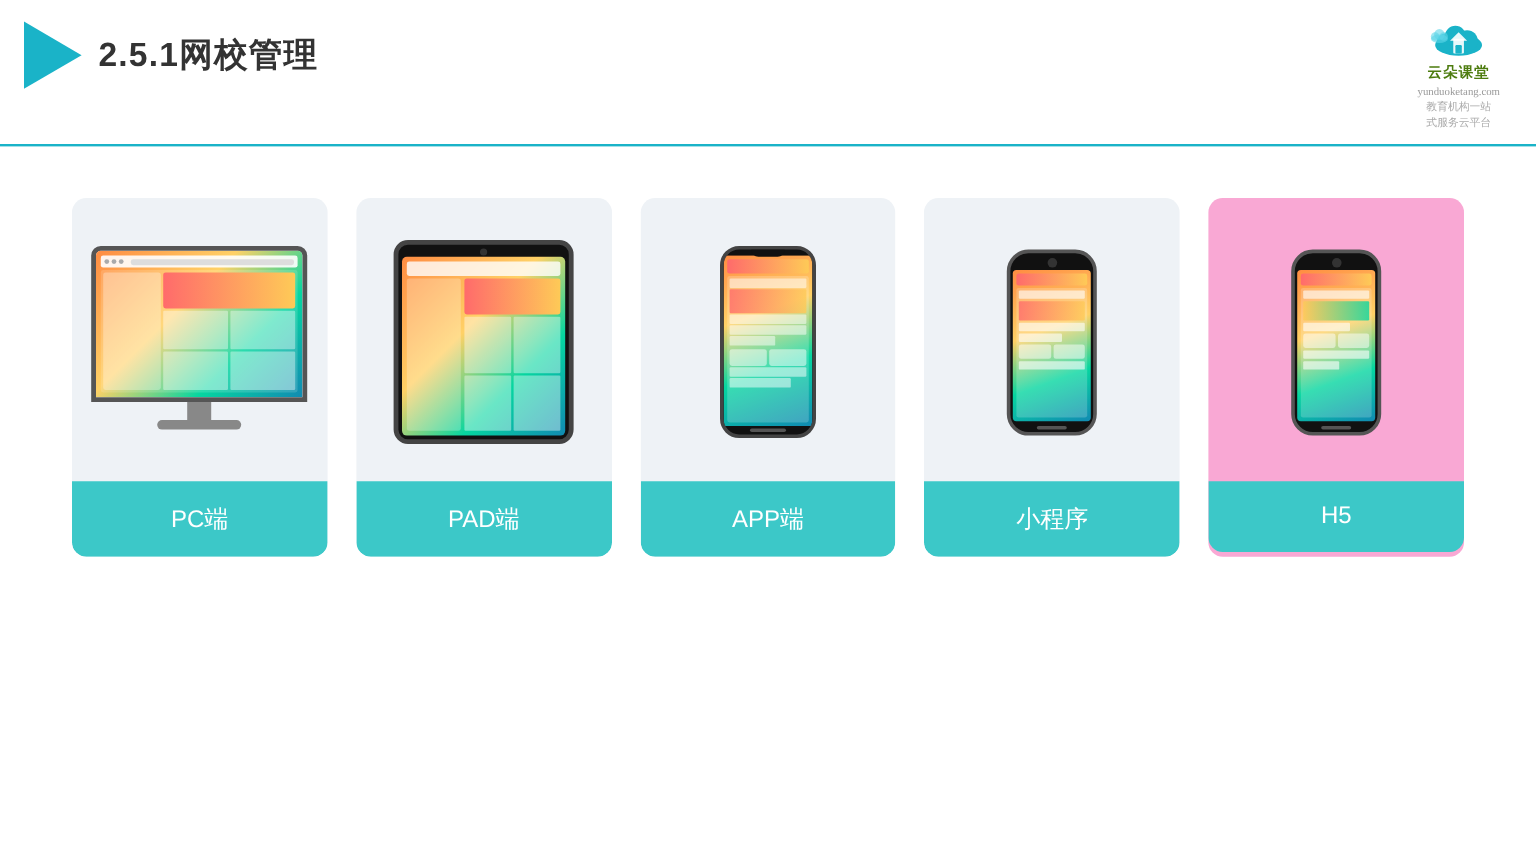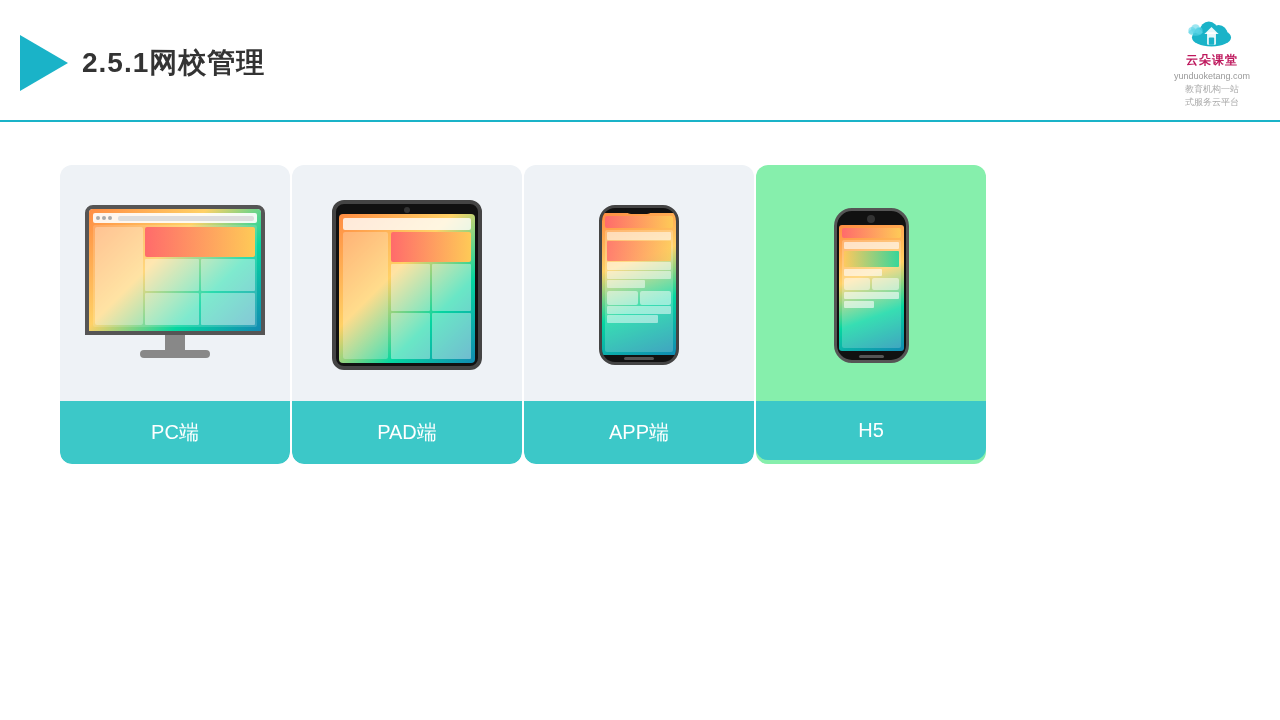--- a/index.html
+++ b/index.html
@@ -8,21 +8,21 @@
       height: 720px;
       background: #fff;
       font-family: 'Microsoft YaHei', 'PingFang SC', sans-serif;
       overflow: hidden;
       position: relative;
     }
 
     
     .header {
       display: flex;
-      align-items: center;
+      align-items: flex-start;
       justify-content: space-between;
       padding: 18px 30px 12px 20px;
       border-bottom: 2px solid #1ab3c8;
     }
     .header-left {
       display: flex;
       align-items: center;
       gap: 14px;
     }
     .logo-triangle {
@@ -52,21 +52,21 @@
     .description {
       font-size: 17px;
       color: #333;
       line-height: 2;
       margin-bottom: 30px;
     }
 
     
     .cards-container {
       display: flex;
-      gap: 2px;
+      gap: 24px;
       justify-content: flex-start;
       padding: 15px 10px;
     }
 
     .device-card {
       background: #f0f4f8;
       border-radius: 12px;
       flex: 1;
       display: flex;
       flex-direction: column;
@@ -390,22 +390,22 @@
 
       <rect x="25" y="16" width="10" height="14" rx="1" fill="white" opacity="0.9"></rect>
       <polygon points="22,18 30,10 38,18" fill="white" opacity="0.9"></polygon>
       <rect x="27" y="22" width="6" height="8" rx="1" fill="#1ab3c8"></rect>
 
       <circle cx="12" cy="12" r="5" fill="#5dd6e8" opacity="0.6"></circle>
       <circle cx="8" cy="14" r="4" fill="#5dd6e8" opacity="0.6"></circle>
       <circle cx="16" cy="14" r="4" fill="#5dd6e8" opacity="0.6"></circle>
       <ellipse cx="12" cy="16" rx="8" ry="4" fill="#5dd6e8" opacity="0.6"></ellipse>
     </svg>
-    <div style="font-size:12px;color:#be185d;font-weight:bold;letter-spacing:1px;">云朵课堂</div>
-    <div style="font-size:9px;color:#999;">yunduoketang.com</div>
+    <div style="font-size:12px;color:#4d7c0f;font-weight:bold;letter-spacing:1px;">云朵课堂</div>
+    <div style="font-size:9px;color:#999;font-family:Liberation Serif, serif;">yunduoketang.com</div>
     <div style="font-size:9px;color:#aaa;text-align:right;line-height:1.4;">教育机构一站<br>式服务云平台</div>
   </div>
 </div>
 
 <div class="main-content">
 
   <div class="cards-container">
 
     <div class="device-card" style="background:#eef2f6;">
       <div class="device-image-area">
@@ -482,22 +482,45 @@
               <div class="phone-screen-row"></div>
               <div class="phone-screen-row" style="width:80%;"></div>
             </div>
           </div>
           <div class="phone-home-bar"></div>
         </div>
       </div>
       <div class="device-label-bar">APP端</div>
     </div>
 
-
-    <div class="device-card" style="background:#86efac;">
+    <div class="device-card" style="background:#eef2f6;">
+      <div class="device-image-area">
+        <div class="mini-phone">
+          <div class="mini-punch"></div>
+          <div class="mini-screen">
+            <div class="mini-header"></div>
+            <div class="mini-body">
+              <div class="mini-row"></div>
+              <div class="mini-row" style="height:16px;background:linear-gradient(90deg,#ff6b6b,#feca57);opacity:0.8;"></div>
+              <div class="mini-row"></div>
+              <div class="mini-row" style="width:65%;"></div>
+              <div style="display:flex;gap:2px;">
+                <div style="flex:1;height:12px;background:rgba(255,255,255,0.5);border-radius:2px;"></div>
+                <div style="flex:1;height:12px;background:rgba(255,255,255,0.5);border-radius:2px;"></div>
+              </div>
+              <div class="mini-row"></div>
+            </div>
+          </div>
+          <div class="mini-bar"></div>
+        </div>
+      </div>
+      <div class="device-label-bar">小程序</div>
+    </div>
+
+    <div class="device-card" style="background:#f9a8d4;">
       <div class="device-image-area">
         <div class="mini-phone">
           <div class="mini-punch"></div>
           <div class="mini-screen">
             <div class="mini-header"></div>
             <div class="mini-body">
               <div class="mini-row"></div>
               <div class="mini-row" style="height:16px;background:linear-gradient(90deg,#feca57,#06d6a0);opacity:0.8;"></div>
               <div class="mini-row" style="width:70%;"></div>
               <div style="display:flex;gap:2px;">

